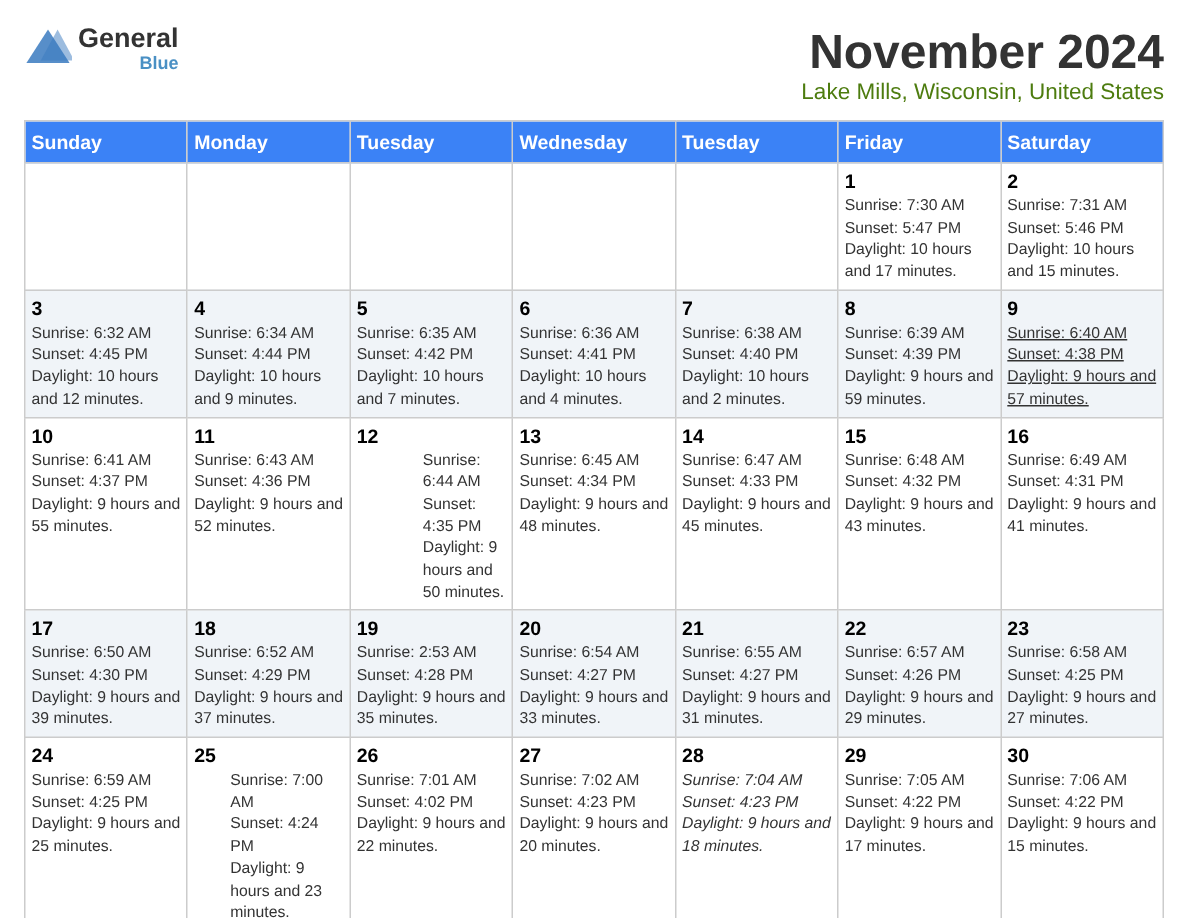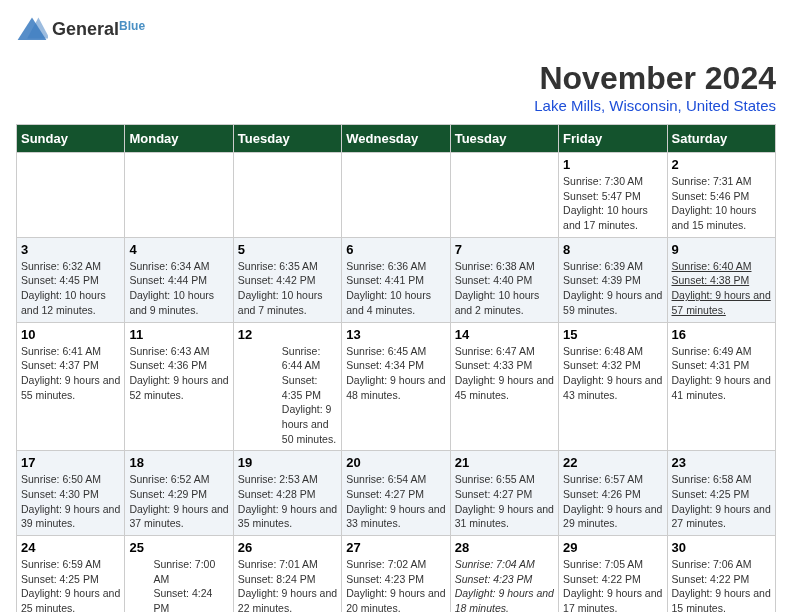--- a/index.html
+++ b/index.html
@@ -16,56 +16,57 @@
       align-items: flex-start;
       margin-bottom: 10px;
     }
     .logo {
       display: flex;
       align-items: center;
       gap: 4px;
     }
     .logo-text {
       display: flex;
+      flex-direction: column;
       line-height: 1.1;
+      align-items: flex-end;
     }
     .logo-text span:first-child {
       font-size: 18px;
       font-weight: bold;
       color: #333;
     }
     .logo-text span:last-child {
       font-size: 12px;
       font-weight: bold;
       color: #4a90c4;
     }
     .logo-icon {
       width: 32px;
       height: 28px;
     }
     .title-area {
       text-align: right;
-      margin-top: 44px;
     }
     .main-title {
       font-size: 32px;
       font-weight: bold;
       color: #333;
     }
     .sub-title {
       font-size: 15px;
-      color: #1d4ed8;
+      color: #4d7c0f;
     }
     .calendar {
       width: 100%;
       border-collapse: collapse;
       font-size: 11px;
     }
     .calendar thead tr th {
-      background-color: #14532d;
+      background-color: #3b82f6;
       color: #fff;
       padding: 6px 4px;
       text-align: left;
       font-size: 13px;
       border: 1px solid #ccc;
     }
     .calendar tbody tr td {
       border: 1px solid #ccc;
       vertical-align: top;
       padding: 4px;
@@ -285,21 +286,21 @@
         </td>
         <td>
           <div class="day-number">25</div>
           <div class="day-info" style="white-space: pre-line; margin-left: 24px;">Sunrise: 7:00 AM
 Sunset: 4:24 PM
 Daylight: 9 hours and 23 minutes.</div>
         </td>
         <td>
           <div class="day-number">26</div>
           <div class="day-info" style="white-space: pre-line;">Sunrise: 7:01 AM
-Sunset: 8:24 PM
+Sunset: 4:02 PM
 Daylight: 9 hours and 22 minutes.</div>
         </td>
         <td>
           <div class="day-number">27</div>
           <div class="day-info" style="white-space: pre-line;">Sunrise: 7:02 AM
 Sunset: 4:23 PM
 Daylight: 9 hours and 20 minutes.</div>
         </td>
         <td>
           <div class="day-number">28</div>

